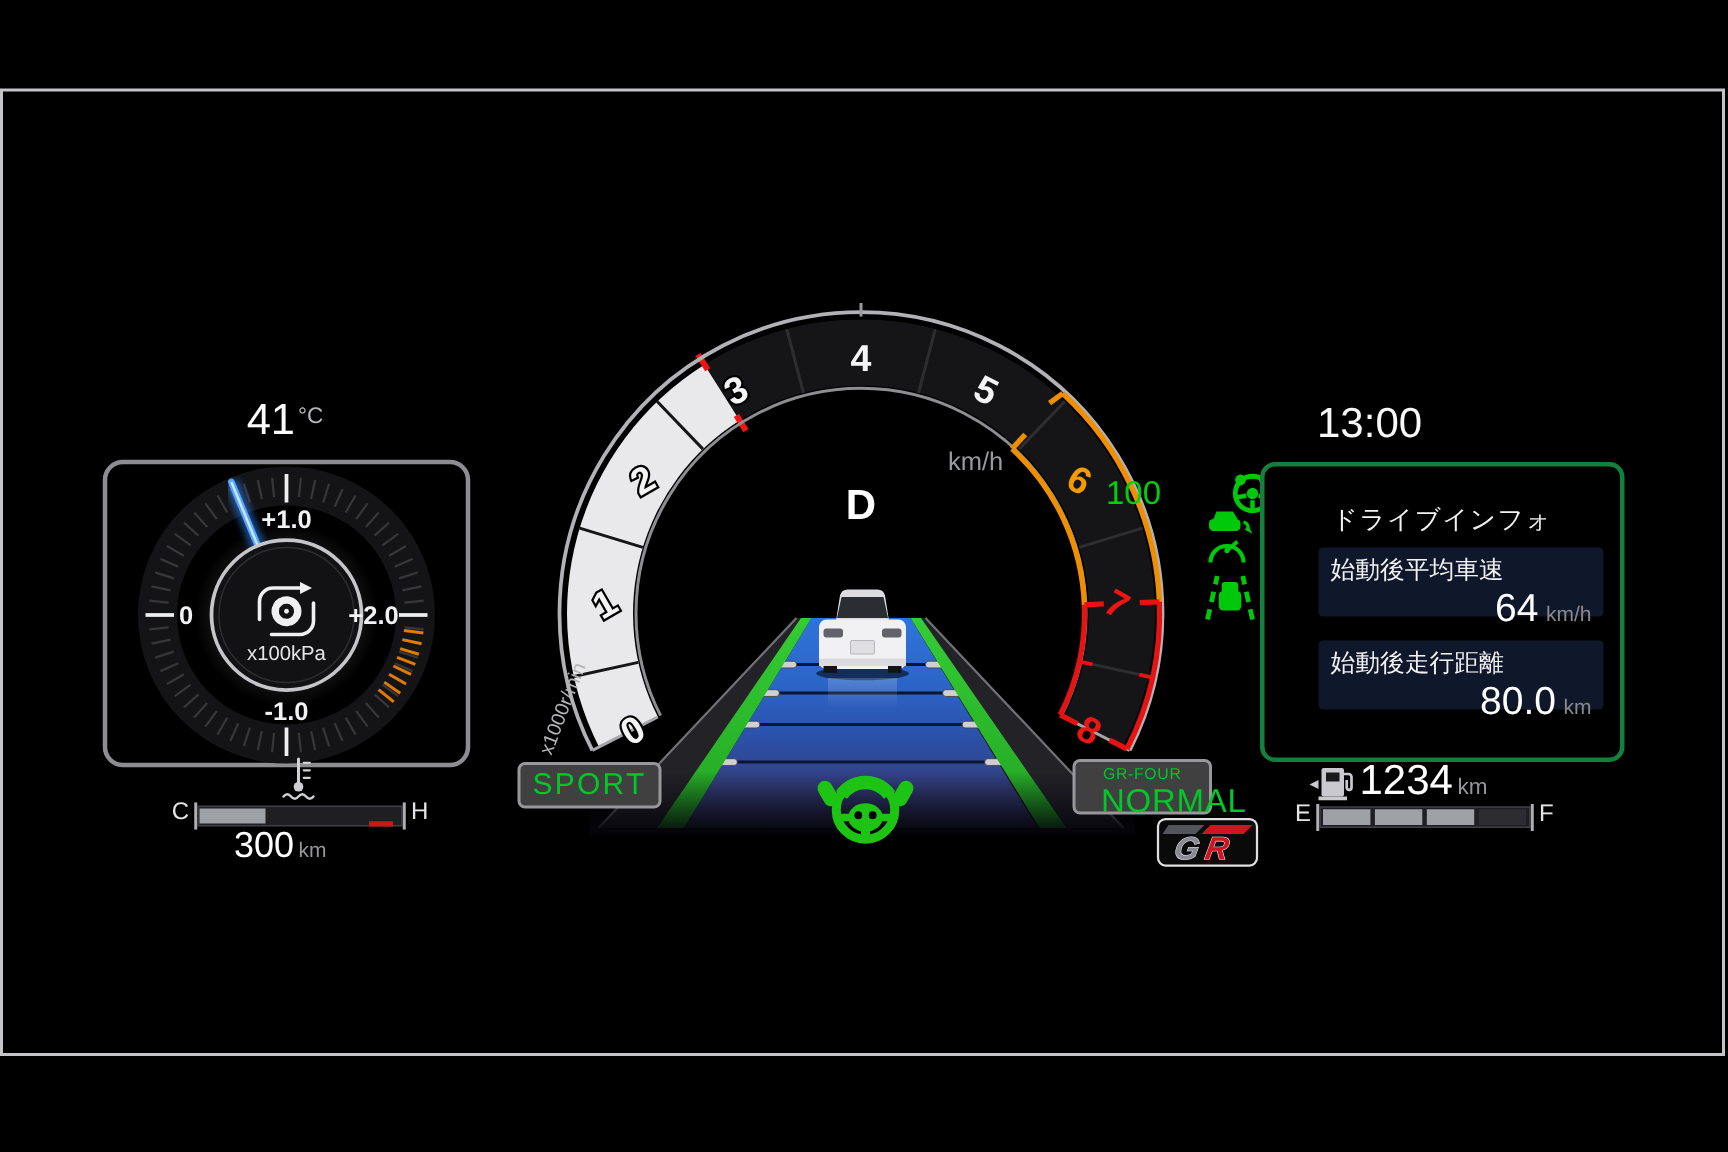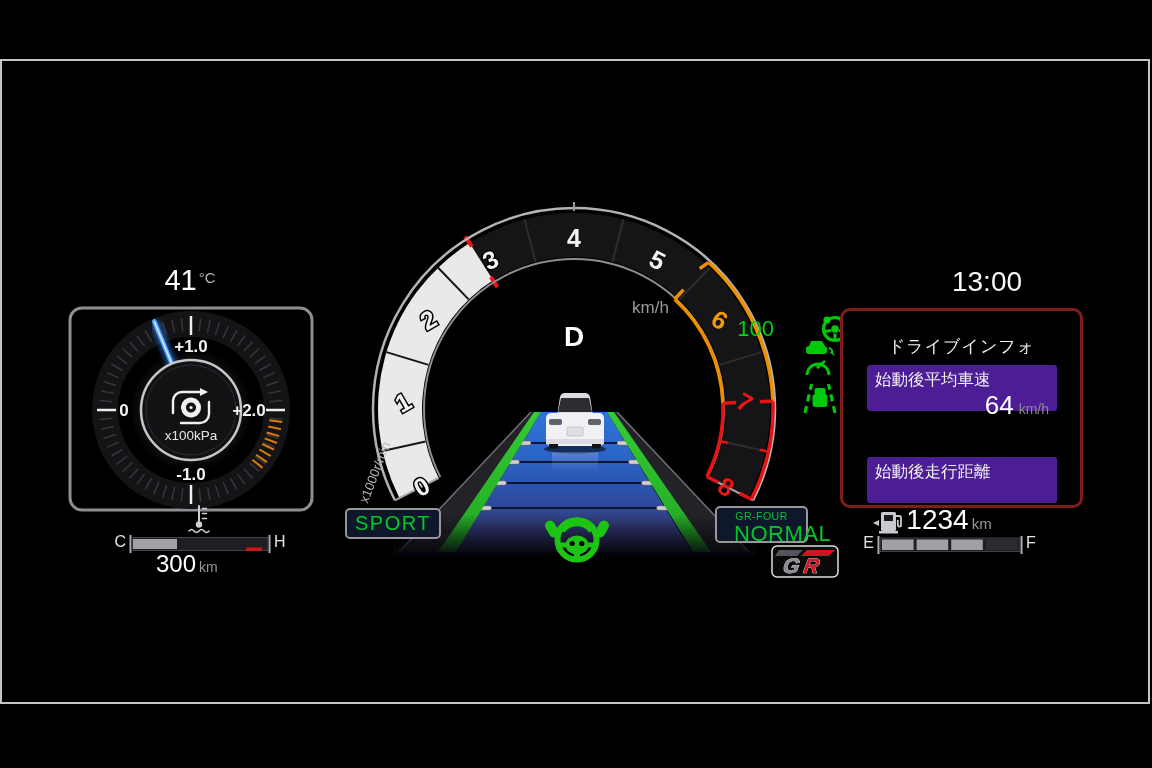--- a/index.html
+++ b/index.html
@@ -8,31 +8,31 @@
   .abs{position:absolute;}
   .frame{left:0px;top:59px;width:1146px;height:641px;border:2px solid #c4c4c8;background:#000;}
   svg.gfx{left:0;top:0;width:1152px;height:768px;}
   
   .temp-display{left:128px;top:264px;width:124px;text-align:center;color:#fdfdfd;font-size:29px;}
   .temp-display .unit{font-size:15px;color:#b4b4b8;position:relative;bottom:7px;margin-left:2px;}
   .speed-value{left:474px;top:258px;width:200px;text-align:center;color:#fdfdfd;font-size:63px;letter-spacing:-1px;}
   .gear-ind{left:474px;top:321px;width:200px;text-align:center;color:#fff;font-size:28px;font-weight:bold;}
   .speed-unit{left:632px;top:298px;width:60px;color:#9a9a9e;font-size:17px;}
   .adas-speed{left:720px;top:316px;width:54px;text-align:right;color:#00cf0c;font-size:22px;}
-  .clock{left:920px;top:266px;width:134px;text-align:center;color:#f8f8f8;font-size:28px;}
-  .badge{border:2px solid #98989c;border-radius:5px;background:#0f172a;color:#00c828;text-align:center;}
+  .clock{left:878px;top:266px;width:134px;color:#f8f8f8;font-size:28px;}
+  .badge{border:2px solid #98989c;border-radius:5px;background:#404040;color:#00c828;text-align:center;}
   .sport{left:345px;top:508px;width:92px;height:27px;line-height:27px;font-size:20px;letter-spacing:1.5px;}
   .grfour{left:715px;top:506px;width:89px;height:33px;line-height:1;}
   .grfour .l1{font-size:10.5px;font-weight:normal;margin-top:3px;letter-spacing:.5px;}
   .grfour .l2{font-size:22px;margin-top:1px;letter-spacing:.5px;margin-left:17px;}
   .gauge-lbl{fill:#f2f2f4;font-size:17px;font-weight:bold;}
-  .drive-panel{left:840px;top:308px;width:237px;height:194px;border:3px solid #7f1d1d;border-radius:10px;background:#000;}
+  .drive-panel{left:840px;top:308px;width:237px;height:194px;border:3px solid #15803d;border-radius:10px;background:#000;}
   .dp-title{margin-top:24px;text-align:center;color:#f2f2f2;font-size:17px;letter-spacing:1px;}
-  .dp-row{position:absolute;left:24px;width:174px;height:38px;background:#4c1d95;border-radius:3px;padding:4px 8px;}
-  .dp-row.r1{top:54px;} .dp-row.r2{top:116px;margin-top:30px;}
+  .dp-row{position:absolute;left:36px;width:174px;height:38px;background:#0f172a;border-radius:3px;padding:4px 8px;}
+  .dp-row.r1{top:54px;} .dp-row.r2{top:116px;}
   .dp-label{color:#f2f2f2;font-size:16.5px;}
   .dp-valrow{text-align:right;margin-top:-1px;color:#fff;font-size:26px;}
   .dp-valrow .unit{font-size:14px;color:#8a8a8e;margin-left:5px;}
   .gauge-letter{color:#e4e4e6;font-size:16px;}
   .c-lbl{left:104px;top:533px;width:22px;text-align:right;}
   .h-lbl{left:274px;top:533px;width:22px;}
   .e-lbl{left:856px;top:534px;width:18px;text-align:right;}
   .f-lbl{left:1026px;top:534px;width:18px;}
   .odo{left:156px;top:550px;width:144px;text-align:left;color:#fff;font-size:24px;}
   .odo .unit,.range .unit{font-size:14px;color:#96969a;margin-left:3px;}
@@ -377,20 +377,21 @@
   </div>
 
   <div class="abs drive-panel">
     <div class="dp-title">ドライブインフォ</div>
     <div class="dp-row r1">
       <div class="dp-label">始動後平均車速</div>
       <div class="dp-valrow"><span>64</span><span class="unit">km/h</span></div>
     </div>
     <div class="dp-row r2">
       <div class="dp-label">始動後走行距離</div>
+      <div class="dp-valrow"><span>80.0</span><span class="unit">km</span></div>
     </div>
   </div>
 
   <div class="abs gauge-letter c-lbl">C</div>
   <div class="abs gauge-letter h-lbl">H</div>
   <div class="abs odo">
     <span>300</span><span class="unit">km</span>
   </div>
 
   <div class="abs gauge-letter e-lbl">E</div>

